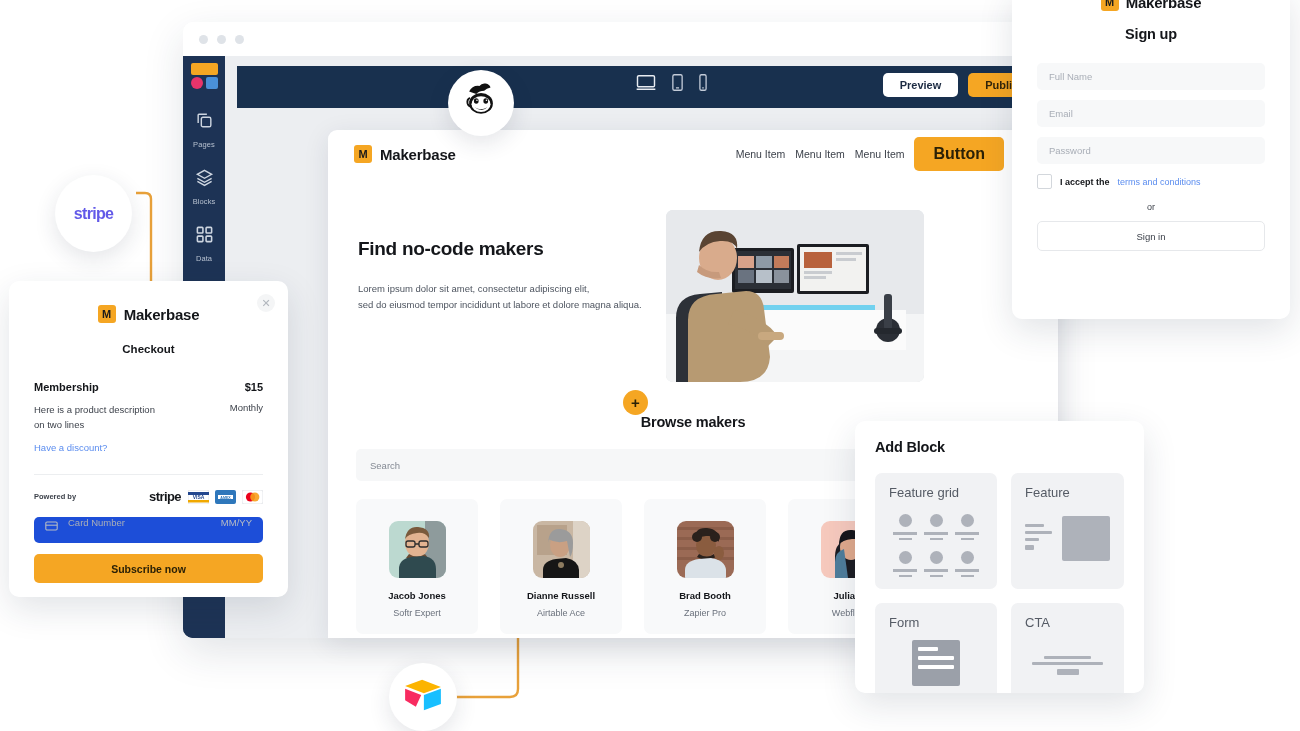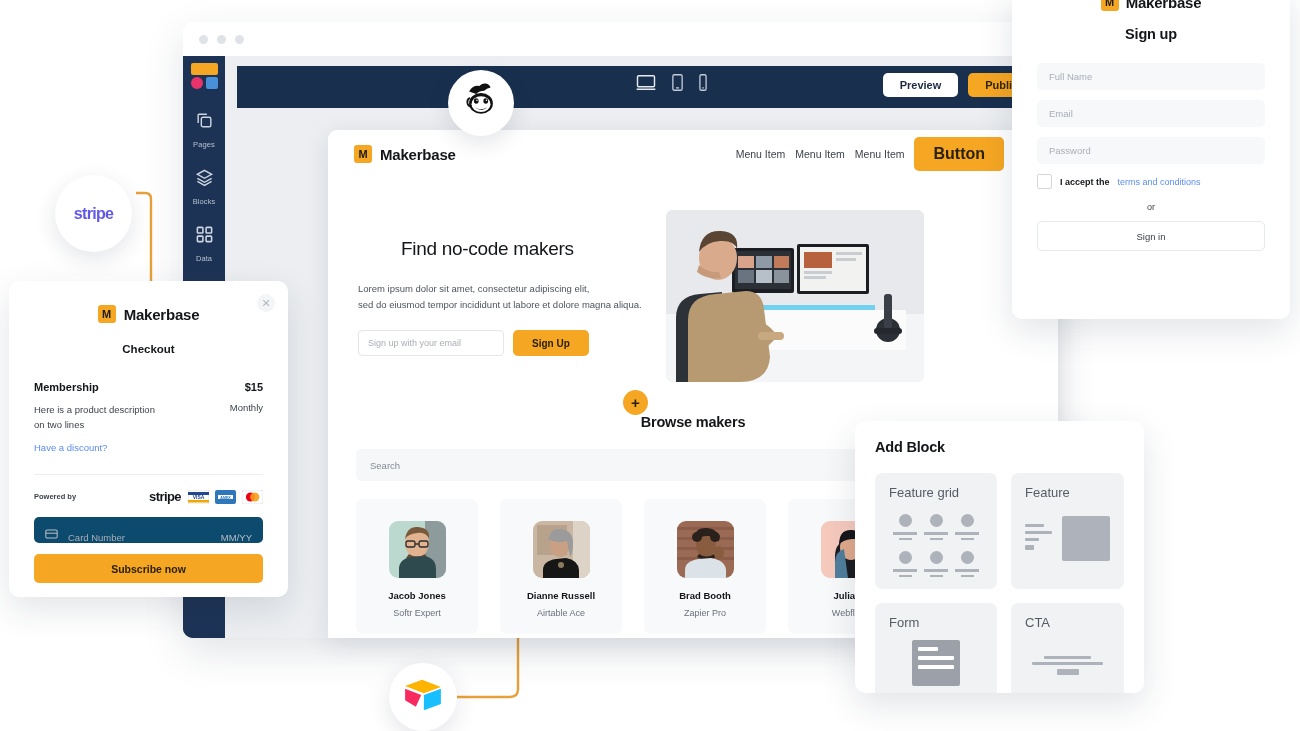--- a/index.html
+++ b/index.html
@@ -50,21 +50,21 @@
   .pbrand{display:flex;align-items:center;gap:8px;}
   .mlogo{width:18px;height:18px;border-radius:3px;background:#f5a623;color:#1b1b1b;font-size:11px;font-weight:700;display:flex;align-items:center;justify-content:center;}
   .pbrandname{font-size:15px;font-weight:700;color:#14161a;letter-spacing:-.2px;}
   .pmenu{margin-left:auto;display:flex;align-items:center;gap:10px;}
   .pmi{font-size:10.5px;color:#3d424b;}
   .pbtn{background:#f5a623;color:#2b2106;font-size:16px;font-weight:700;border-radius:5px;padding:8px 19px;}
   .pavatar{width:24px;height:24px;border-radius:50%;background:#f1f2f4;display:flex;align-items:center;justify-content:center;}
 
   .hero{display:flex;padding:32px 22px 0 30px;}
   .heroL{width:300px;padding-top:28px;}
-  .h1{font-size:19px;font-weight:400;color:#14161a;letter-spacing:-.3px;margin-bottom:21px;margin-left:43px;}
+  .h1{font-size:19px;font-weight:700;color:#14161a;letter-spacing:-.3px;margin-bottom:21px;}
   .hp{font-size:9.5px;line-height:1.65;color:#4d545f;margin-bottom:18px;}
   .heroform{display:flex;gap:9px;}
   .heroinput{width:135px;height:24px;border:1px solid #e4e6ea;border-radius:4px;font-size:9px;color:#a9aeb7;display:flex;align-items:center;padding-left:9px;}
   .herobtn{background:#f5a623;color:#2b2106;font-size:10px;font-weight:700;border-radius:5px;padding:0 19px;display:flex;align-items:center;}
   .heroimg{width:258px;height:172px;border-radius:7px;overflow:hidden;margin-left:8px;}
 
   .browse{margin-top:32px;padding:0 28px;}
   .h2{font-size:14.5px;font-weight:700;color:#14161a;text-align:center;margin-bottom:19px;letter-spacing:-.2px;}
   .searchbar{height:32px;background:#f6f7f8;border-radius:5px;display:flex;align-items:center;padding-left:14px;font-size:9.5px;color:#848a94;margin-bottom:18px;}
   .cards{display:flex;gap:22px;}
@@ -87,21 +87,21 @@
   .co-row2{display:flex;justify-content:space-between;margin-top:9px;}
   .co-desc{font-size:9.5px;line-height:1.6;color:#3d424b;width:160px;}
   .co-freq{font-size:9.5px;color:#3d424b;}
   .co-disc{font-size:9.5px;color:#5b8def;margin-top:10px;}
   .co-sep{height:1px;background:#eceef0;margin-top:21px;}
   .co-pay{display:flex;align-items:center;margin-top:14px;}
   .co-powered{font-size:7.5px;font-weight:700;color:#3d424b;}
   .co-stripe{font-size:13px;font-weight:900;color:#14161a;letter-spacing:-.6px;margin-left:73px;}
   .cards-mini{margin-left:auto;display:flex;gap:6px;align-items:center;}
   .cc{width:21px;height:14px;border-radius:2px;}
-  .co-input{height:26px;background:#0c4a6e;border-radius:5px;margin-top:13px;display:flex;align-items:flex-end;padding:0 11px;}
+  .co-input{height:26px;background:#1d4ed8;border-radius:5px;margin-top:13px;display:flex;align-items:flex-start;padding:0 11px;}
   .co-cn{font-size:9.5px;color:#a9aeb7;margin-left:10px;}
   .co-mm{margin-left:auto;font-size:9.5px;color:#b7bcc3;}
   .co-sub{height:29px;background:#f5a623;border-radius:5px;margin-top:11px;display:flex;align-items:center;justify-content:center;font-size:10.5px;font-weight:700;color:#2b2106;}
 
   
   #signup{
     left:1012px;top:-14px;width:278px;height:333px;background:#fff;border-radius:10px;
     box-shadow:0 12px 34px rgba(32,44,68,.13);z-index:22;padding:0 25px;box-sizing:border-box;
   }
   .su-brand{display:flex;align-items:center;justify-content:center;gap:7px;padding-top:7px;}
@@ -277,24 +277,20 @@
       </span>
     </div>
   </div>
 
   <div class="hero">
     <div class="heroL">
       <div class="h1">Find no-code makers</div>
       <div class="hp">
         <span>Lorem ipsum dolor sit amet, consectetur adipiscing elit,</span><br>
         <span>sed do eiusmod tempor incididunt ut labore et dolore magna aliqua.</span>
-      </div>
-      <div class="heroform">
-        <span class="heroinput">Sign up with your email</span>
-        <span class="herobtn">Sign Up</span>
       </div>
     </div>
     <div class="heroimg">
       <svg width="258" height="172" viewBox="0 0 258 172">
         <rect width="258" height="172" fill="#dfe2e6"></rect>
         <rect x="0" y="0" width="258" height="104" fill="#e7e9ec"></rect>
         <rect x="0" y="104" width="258" height="68" fill="#f4f5f6"></rect>
         <rect x="66" y="38" width="62" height="45" rx="2" fill="#1b1d22"></rect>
         <rect x="69" y="41" width="56" height="38" fill="#2b2f36"></rect>
         <rect x="72" y="46" width="16" height="12" fill="#d9a28a"></rect>

